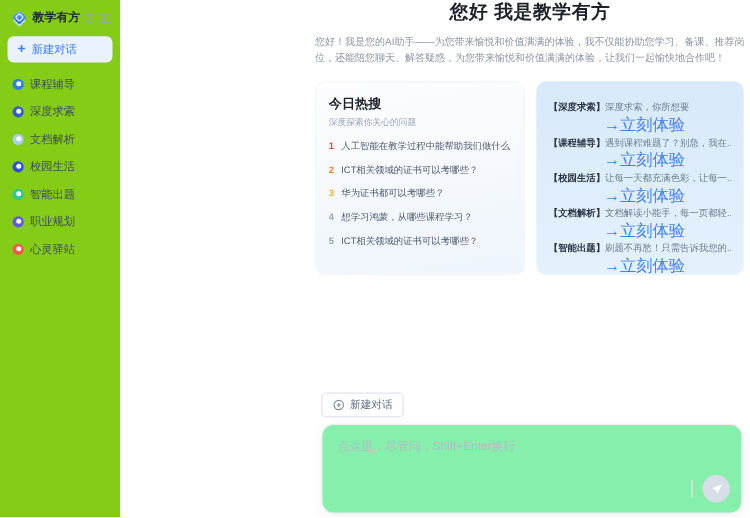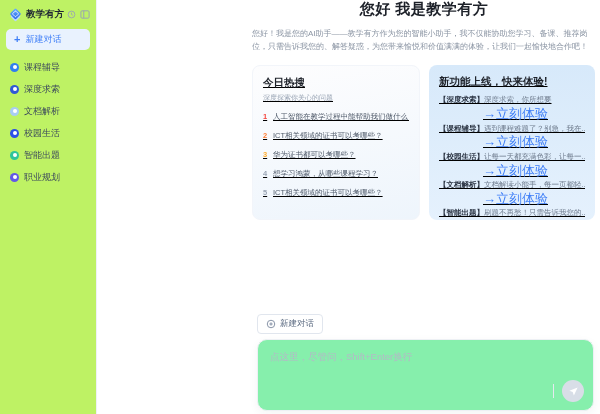--- a/index.html
+++ b/index.html
@@ -8,21 +8,21 @@
     width:600px; height:414px; overflow:hidden;
     background:#ffffff;
     font-family:"Liberation Sans","DejaVu Sans",sans-serif;
     -webkit-font-smoothing:antialiased;
   }
   .app { display:flex; width:600px; height:414px; }
 
   
   .sidebar {
     width:97px; min-width:97px; height:100%;
-    background:#bef264; border-right:1px solid #eef1f5;
+    background:#84cc16; border-right:1px solid #eef1f5;
     padding:5px 6px 0 6px;
   }
   .sb-header { display:flex; align-items:center; gap:3px; padding:2px 1px 7px 2px; }
   .sb-logo { width:15px; height:15px; flex:none; display:flex; }
   .sb-title { font-size:9.5px; font-weight:bold; color:#1f2633; flex:1; white-space:nowrap; }
   .sb-hicons { display:flex; align-items:center; gap:4px; color:#9aa4b2; }
   .sb-hicons svg { display:block; }
   .sb-newchat {
     display:flex; align-items:center; gap:5px;
     background:#e9f2fe; border-radius:5px;
@@ -40,21 +40,21 @@
     content:""; position:absolute; left:2.5px; top:2.5px;
     width:4px; height:4px; background:#fff; border-radius:50%;
   }
 
   
   main { flex:1; display:flex; flex-direction:column; height:414px; position:relative; background:#fff; }
   .content { margin-left:155px; width:344px; }
   .greet { margin:0; font-size:15px; font-weight:bold; text-align:center; color:#1d2129; letter-spacing:0.5px; }
   .desc { margin:8px 0 0 0; font-size:8px; line-height:1.65; color:#8a94a3; }
 
-  .cards { display:flex; gap:9px; margin-top:12px;text-decoration:underline; }
+  .cards { display:flex; gap:9px; margin-top:12px; }
   .card { border-radius:8px; height:155px; overflow:hidden; padding:10px 10px; }
   .card h2 { margin:0; font-size:10.5px; color:#1d2129; }
   .card-hot { width:168px; background:linear-gradient(170deg,#fdfdfe 0%,#eef5fc 100%); border:1px solid #f2f5fa; }
   .card-feat { width:166px; background:linear-gradient(180deg,#d7e9fa 0%,#e5f1fd 100%); }
 
   .hot-sub { margin:3px 0 0 0; font-size:7px; color:#9aa5b5; }
   .hot-list { list-style:none; margin:9px 0 0 0; padding:0; }
   .hot-item { display:flex; gap:4px; font-size:7.5px; color:#4e5969; margin-bottom:9px; white-space:nowrap; overflow:hidden; cursor:pointer; }
   .rank { font-weight:bold; flex:none; width:6px; }
 
@@ -149,27 +149,31 @@
         <span>校园生活</span>
       </div>
       <div class="sb-item">
         <span class="dot" style="background: rgb(47, 196, 154);"></span>
         <span>智能出题</span>
       </div>
       <div class="sb-item">
         <span class="dot" style="background: rgb(98, 88, 232);"></span>
         <span>职业规划</span>
       </div>
+      <div class="sb-item">
+        <span class="dot" style="background: rgb(242, 88, 74);"></span>
+        <span>心灵驿站</span>
+      </div>
     </nav>
   </aside>
 
   <main>
     <div class="content">
       <h1 class="greet">您好 我是教学有方</h1>
-      <p class="desc">您好！我是您的AI助手——教学有方作为您的智能小助手，我不仅能协助您学习、备课、推荐岗位，只需告诉我您的、解答疑惑，为您带来愉悦和价值满满的体验，让我们一起愉快地合作吧！</p>
+      <p class="desc">您好！我是您的AI助手——为您带来愉悦和价值满满的体验，我不仅能协助您学习、备课、推荐岗位，还能陪您聊天、解答疑惑，为您带来愉悦和价值满满的体验，让我们一起愉快地合作吧！</p>
 
       <div class="cards">
 
         <section class="card card-hot">
           <h2>今日热搜</h2>
           <p class="hot-sub">深度探索你关心的问题</p>
           <ul class="hot-list">
             <li class="hot-item">
               <span class="rank" style="color: rgb(245, 69, 61);">1</span>
               <span>人工智能在教学过程中能帮助我们做什么？</span>
@@ -187,21 +191,20 @@
               <span>想学习鸿蒙，从哪些课程学习？</span>
             </li>
             <li class="hot-item">
               <span class="rank" style="color: rgb(154, 165, 181);">5</span>
               <span>ICT相关领域的证书可以考哪些？</span>
             </li>
           </ul>
         </section>
 
         <section class="card card-feat">
-          <h2>新功能上线，快来体验!</h2>
 
           <div class="feat-item">
             <div class="feat-line">
               <span class="feat-tag">【深度求索】</span>
               <span class="feat-desc">深度求索，你所想要</span>
             </div>
             <a class="try-link">→立刻体验</a>
           </div>
           <div class="feat-item">
             <div class="feat-line">

